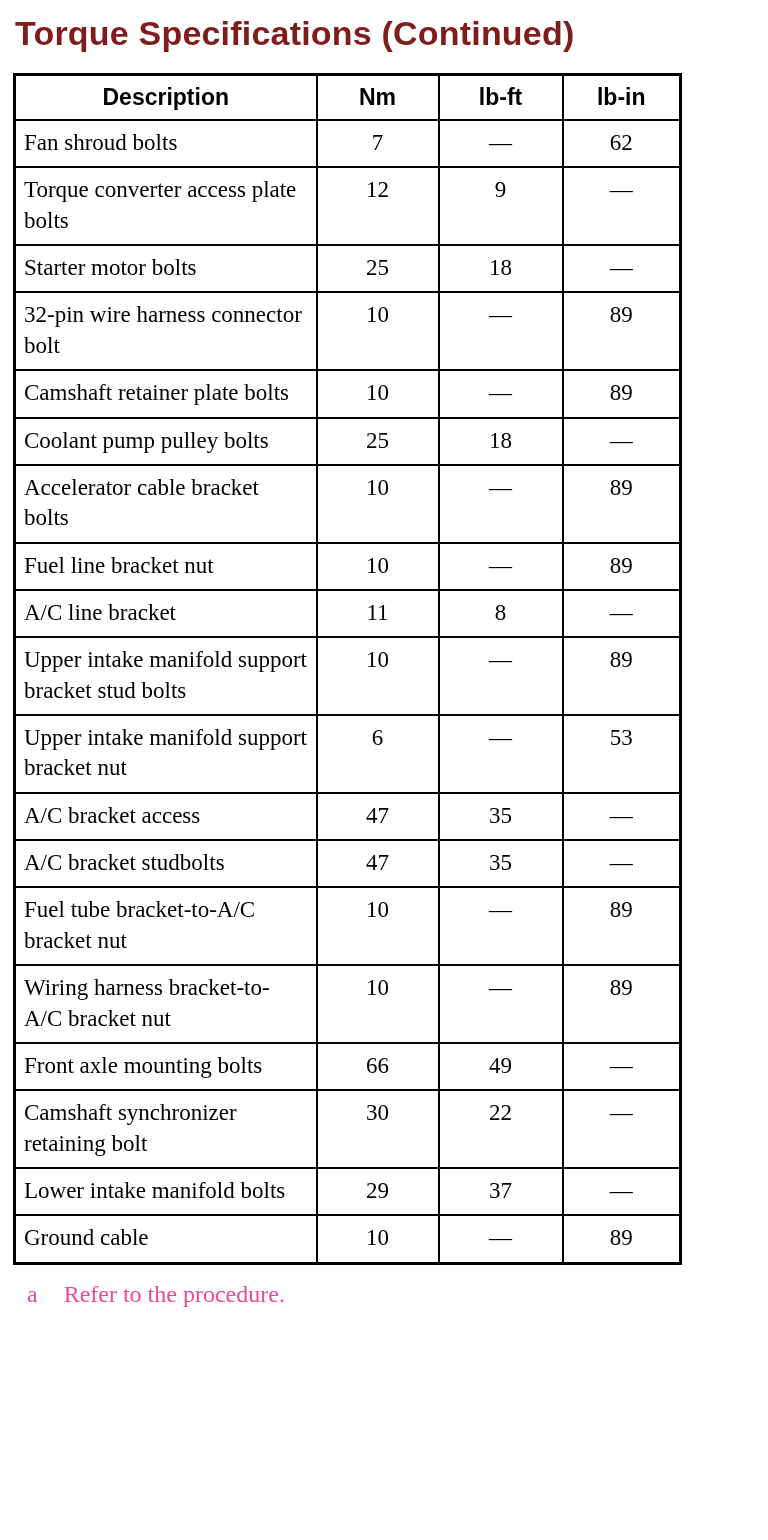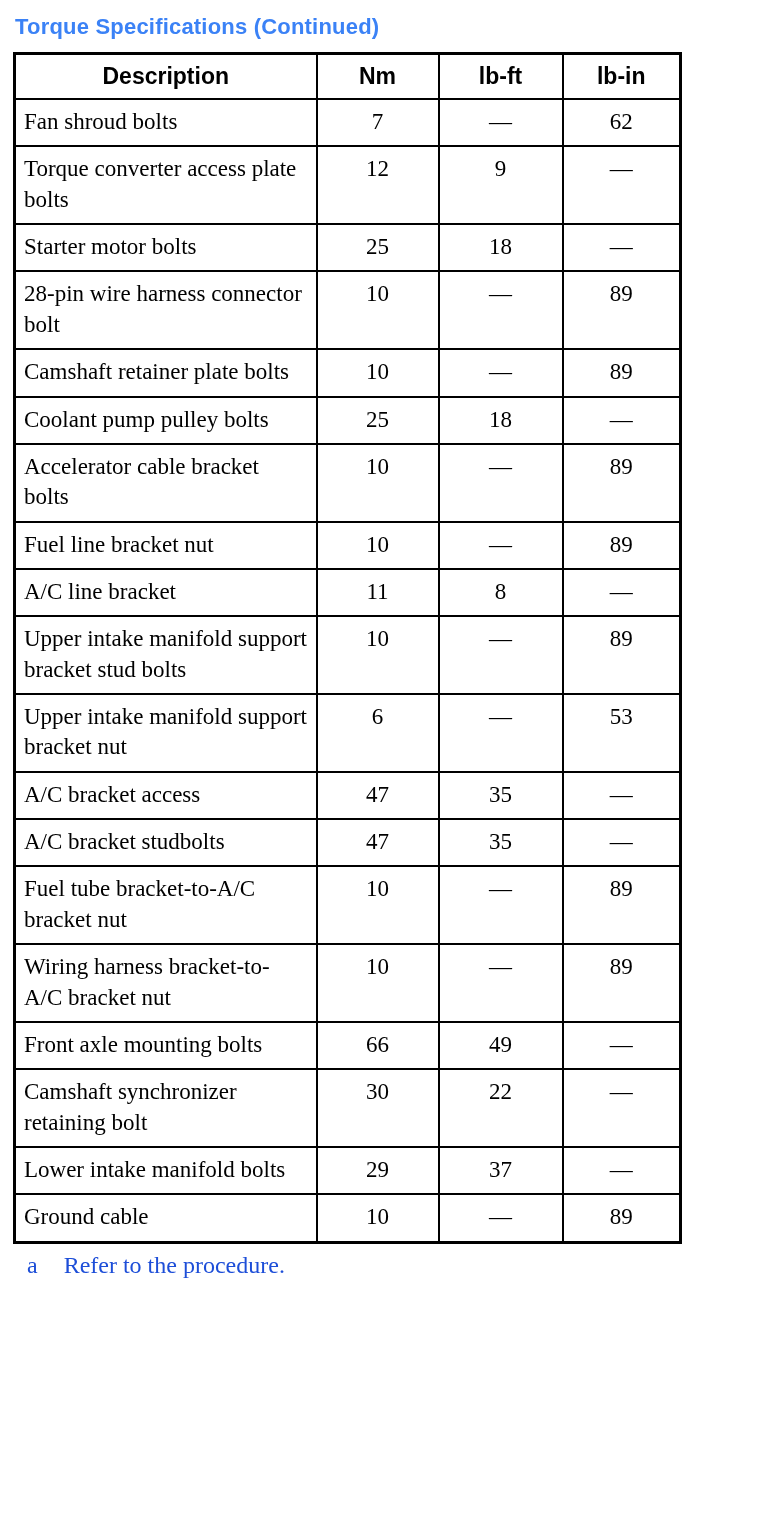--- a/index.html
+++ b/index.html
@@ -9,24 +9,24 @@
   }
   body {
     min-height: 1540px;
     font-family: "Liberation Serif", serif;
     color: #000000;
     padding: 12px 14px 20px 13px;
   }
   .page-title {
     font-family: "Liberation Sans", sans-serif;
     font-weight: bold;
-    font-size: 22px;
+    font-size: 34px;
     letter-spacing: 0.2px;
-    margin: 2px 0 12px 2px;
-    color: #3b82f6;
+    margin: 2px 0 20px 2px;
+    color: #7f1d1d;
   }
   table.spec-table {
     border-collapse: collapse;
     width: 666px;
     table-layout: fixed;
   }
   table.spec-table, table.spec-table th, table.spec-table td {
     border: 2px solid #000000;
   }
   table.spec-table {
@@ -52,25 +52,25 @@
     text-align: left;
   }
   td.num {
     text-align: center;
   }
   col.c-desc  { width: 302px; }
   col.c-nm    { width: 122px; }
   col.c-lbft  { width: 124px; }
   col.c-lbin  { width: 118px; }
   .footnote {
-    margin-top: 8px;
+    margin-top: 16px;
     margin-left: 14px;
     font-family: "Liberation Serif", serif;
     font-size: 24px;
-    color: #1d4ed8;
+    color: #ec4899;
   }
   .footnote .marker {
     display: inline-block;
     margin-right: 26px;
   }
 </style>
 </head>
 <body>
 
 <h1 class="page-title">Torque Specifications (Continued)</h1>
@@ -103,21 +103,21 @@
         <td class="num">9</td>
         <td class="num">—</td>
       </tr>
       <tr>
         <td class="desc">Starter motor bolts</td>
         <td class="num">25</td>
         <td class="num">18</td>
         <td class="num">—</td>
       </tr>
       <tr>
-        <td class="desc">28-pin wire harness connector bolt</td>
+        <td class="desc">32-pin wire harness connector bolt</td>
         <td class="num">10</td>
         <td class="num">—</td>
         <td class="num">89</td>
       </tr>
       <tr>
         <td class="desc">Camshaft retainer plate bolts</td>
         <td class="num">10</td>
         <td class="num">—</td>
         <td class="num">89</td>
       </tr>

